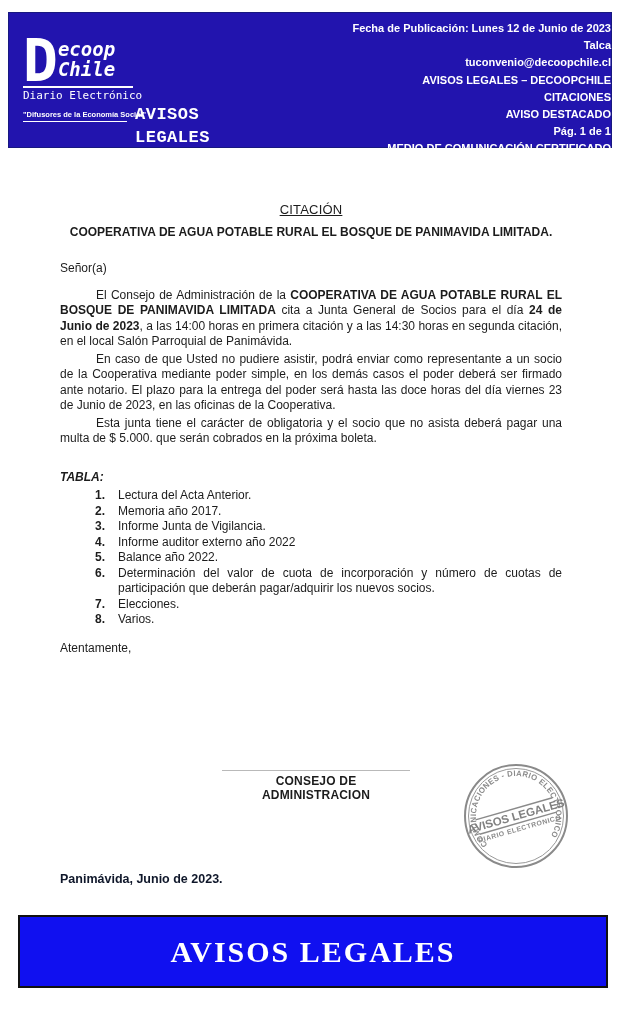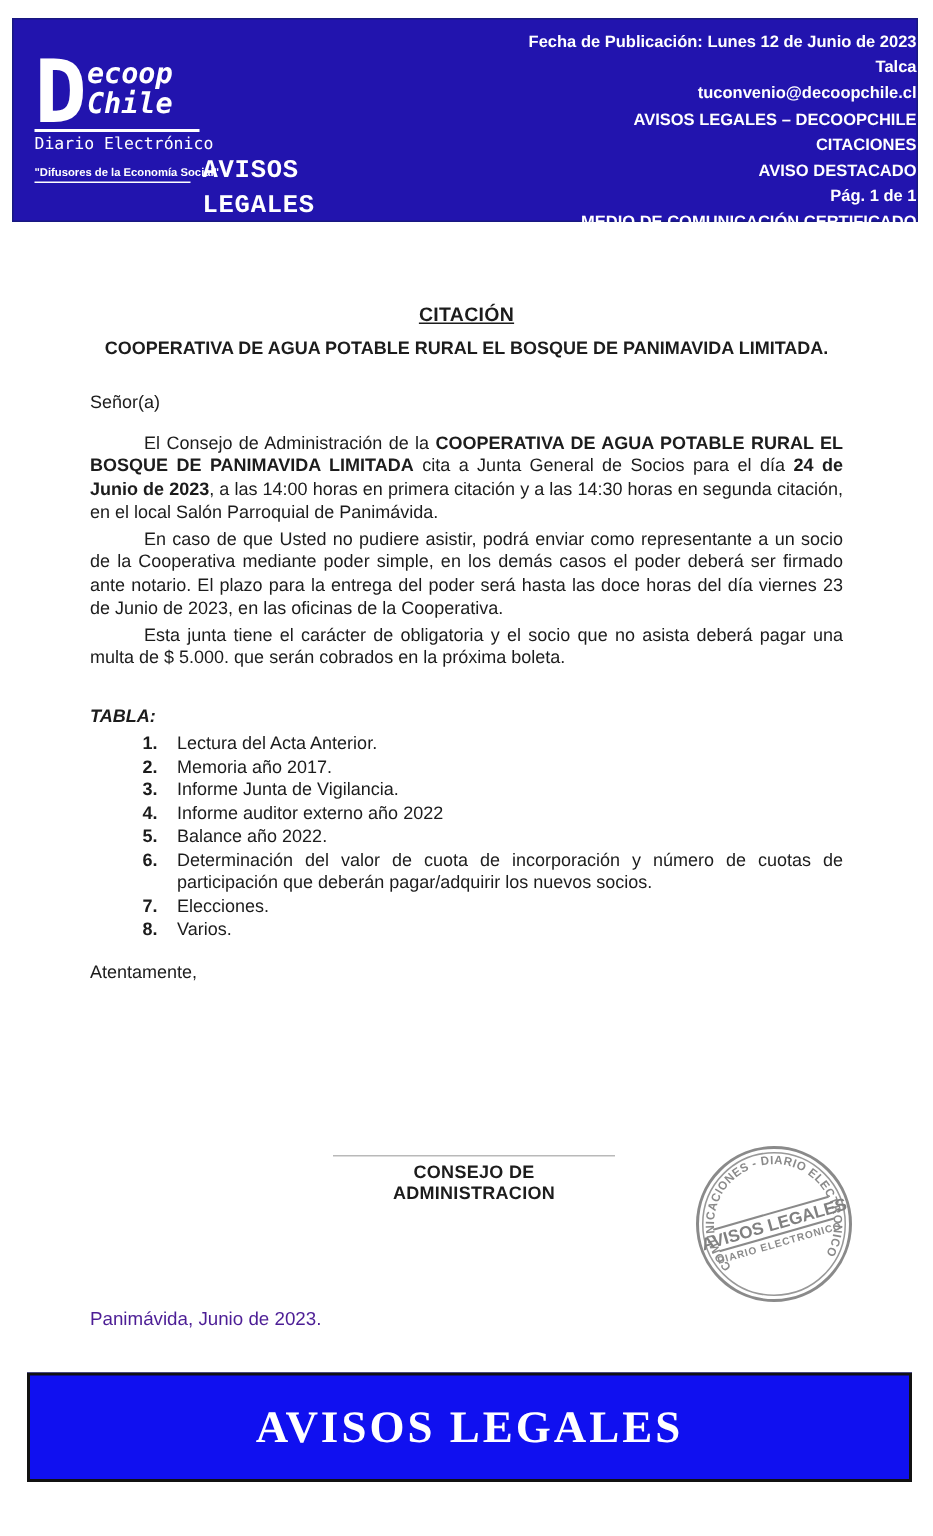--- a/index.html
+++ b/index.html
@@ -32,42 +32,42 @@
   }
   .brand { position:absolute; left:126px; top:42px; font-family:Liberation Mono, monospace; font-weight:bold;margin-top:48px; }
   .brand div { font-size:17px; line-height:23px; letter-spacing:0.5px; }
   .meta {
     position:absolute; right:0; top:7px; text-align:right;
     font-size:11px; font-weight:bold; line-height:17.2px; white-space:nowrap;
   }
 
   
   .doc { position:absolute; left:60px; top:202px; width:502px; font-size:12px; line-height:15.5px; }
-  .doc-title { text-align:center; font-size:13px; font-weight:bold; text-decoration:underline; letter-spacing:0.2px; }
+  .doc-title { text-align:center; font-size:13px; font-weight:normal; text-decoration:underline; letter-spacing:0.2px; }
   .doc-subtitle { text-align:center; font-size:12px; font-weight:bold; margin-top:7px; }
   .salutation { margin-top:21px; }
   .para { margin-top:11px; text-align:justify; text-indent:36px; }
   .para + .para { margin-top:2px; }
   .tabla-label { margin-top:23px; font-weight:bold; font-style:italic; }
   .agenda { margin-top:3px; list-style:none; }
   .agenda li { display:flex; padding-left:35px; }
   .agenda .num { font-weight:bold; width:23px; flex:0 0 23px; }
   .agenda .itm { flex:1; text-align:justify; }
   .closing { margin-top:13px; }
 
   
   .sig { position:absolute; left:222px; top:770px; width:188px; text-align:center; }
   .sig-line { border-top:1px solid #b9b9b9; height:0; }
   .sig-name { margin-top:3px; font-size:12px; font-weight:bold; letter-spacing:0.2px; }
 
   
   .stamp { position:absolute; left:450px; top:758px; width:132px; height:122px; opacity:0.88; }
 
   
-  .dateline { position:absolute; left:60px; top:872px; font-size:12.5px; color:#4c1d95; }
+  .dateline { position:absolute; left:60px; top:872px; font-size:12.5px; color:#0f172a;font-weight:bold; }
 
   
   .footer-banner {
     position:absolute; left:18px; top:915px; width:590px; height:73px;
     background:#1010f0; border:2px solid #111;
     display:flex; align-items:center; justify-content:center;
   }
   .footer-banner span {
     font-family:"Liberation Serif", serif; font-weight:bold; font-size:30px;
     color:#fff; letter-spacing:2px;

